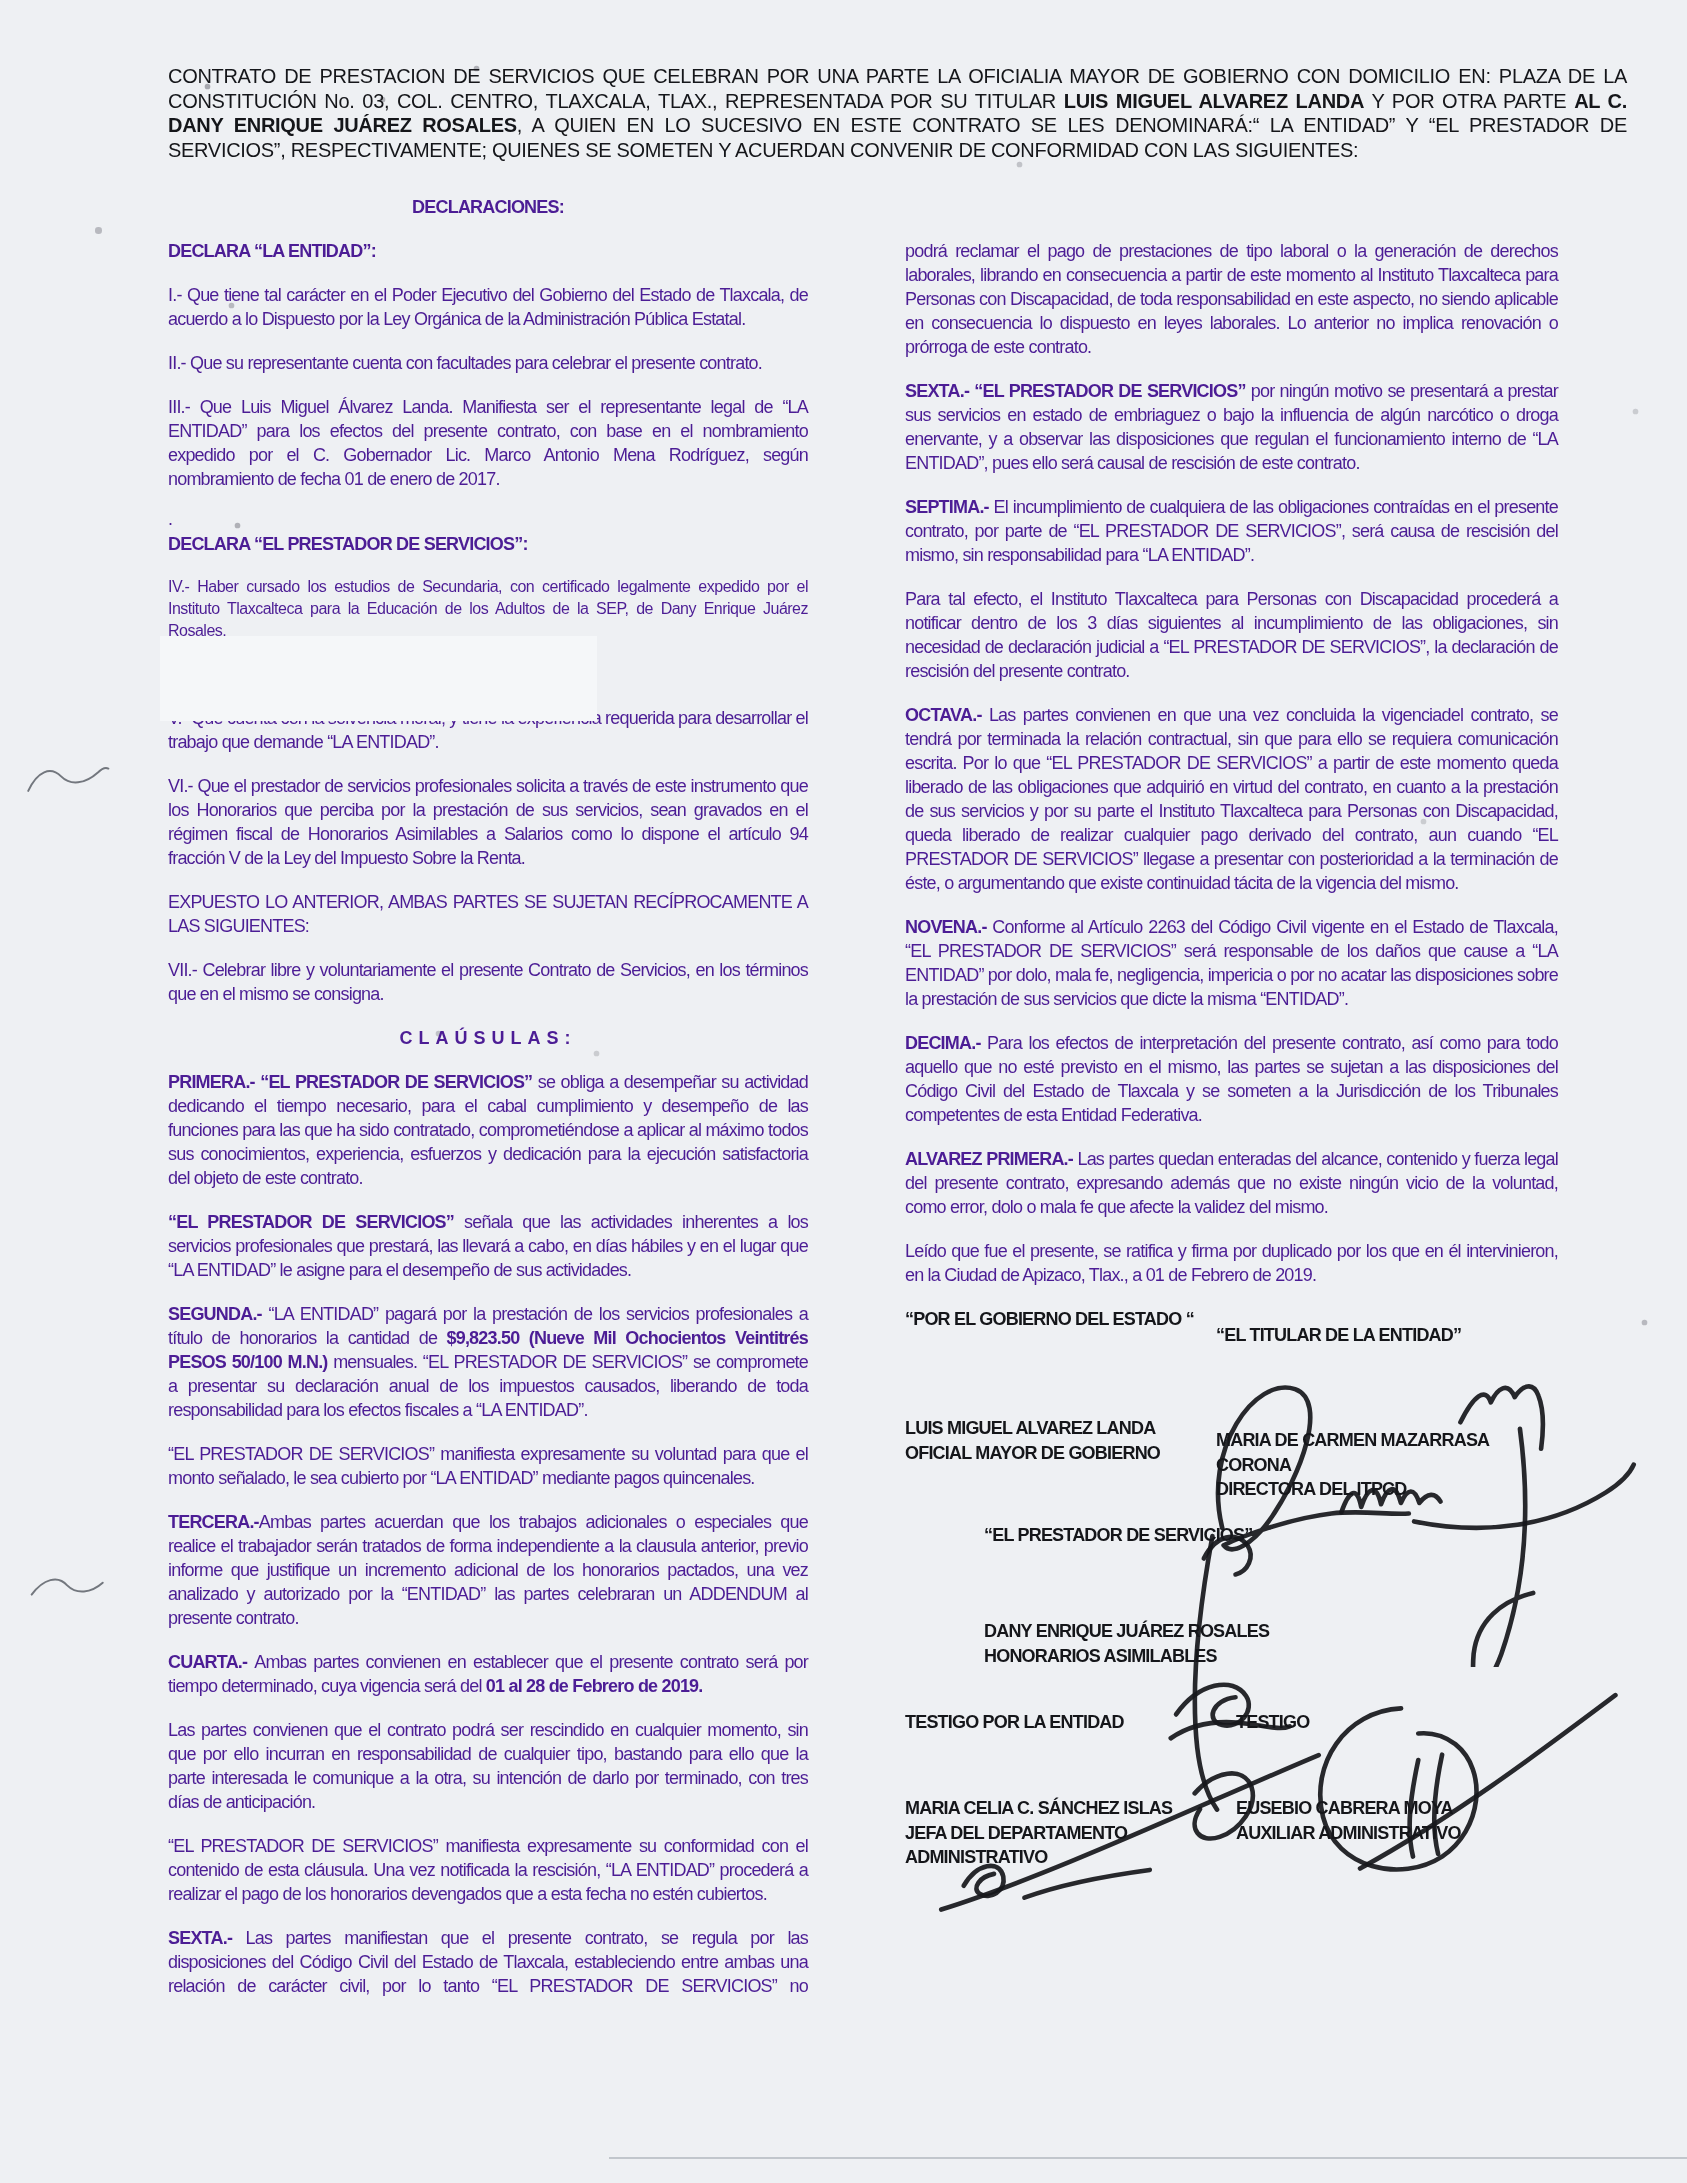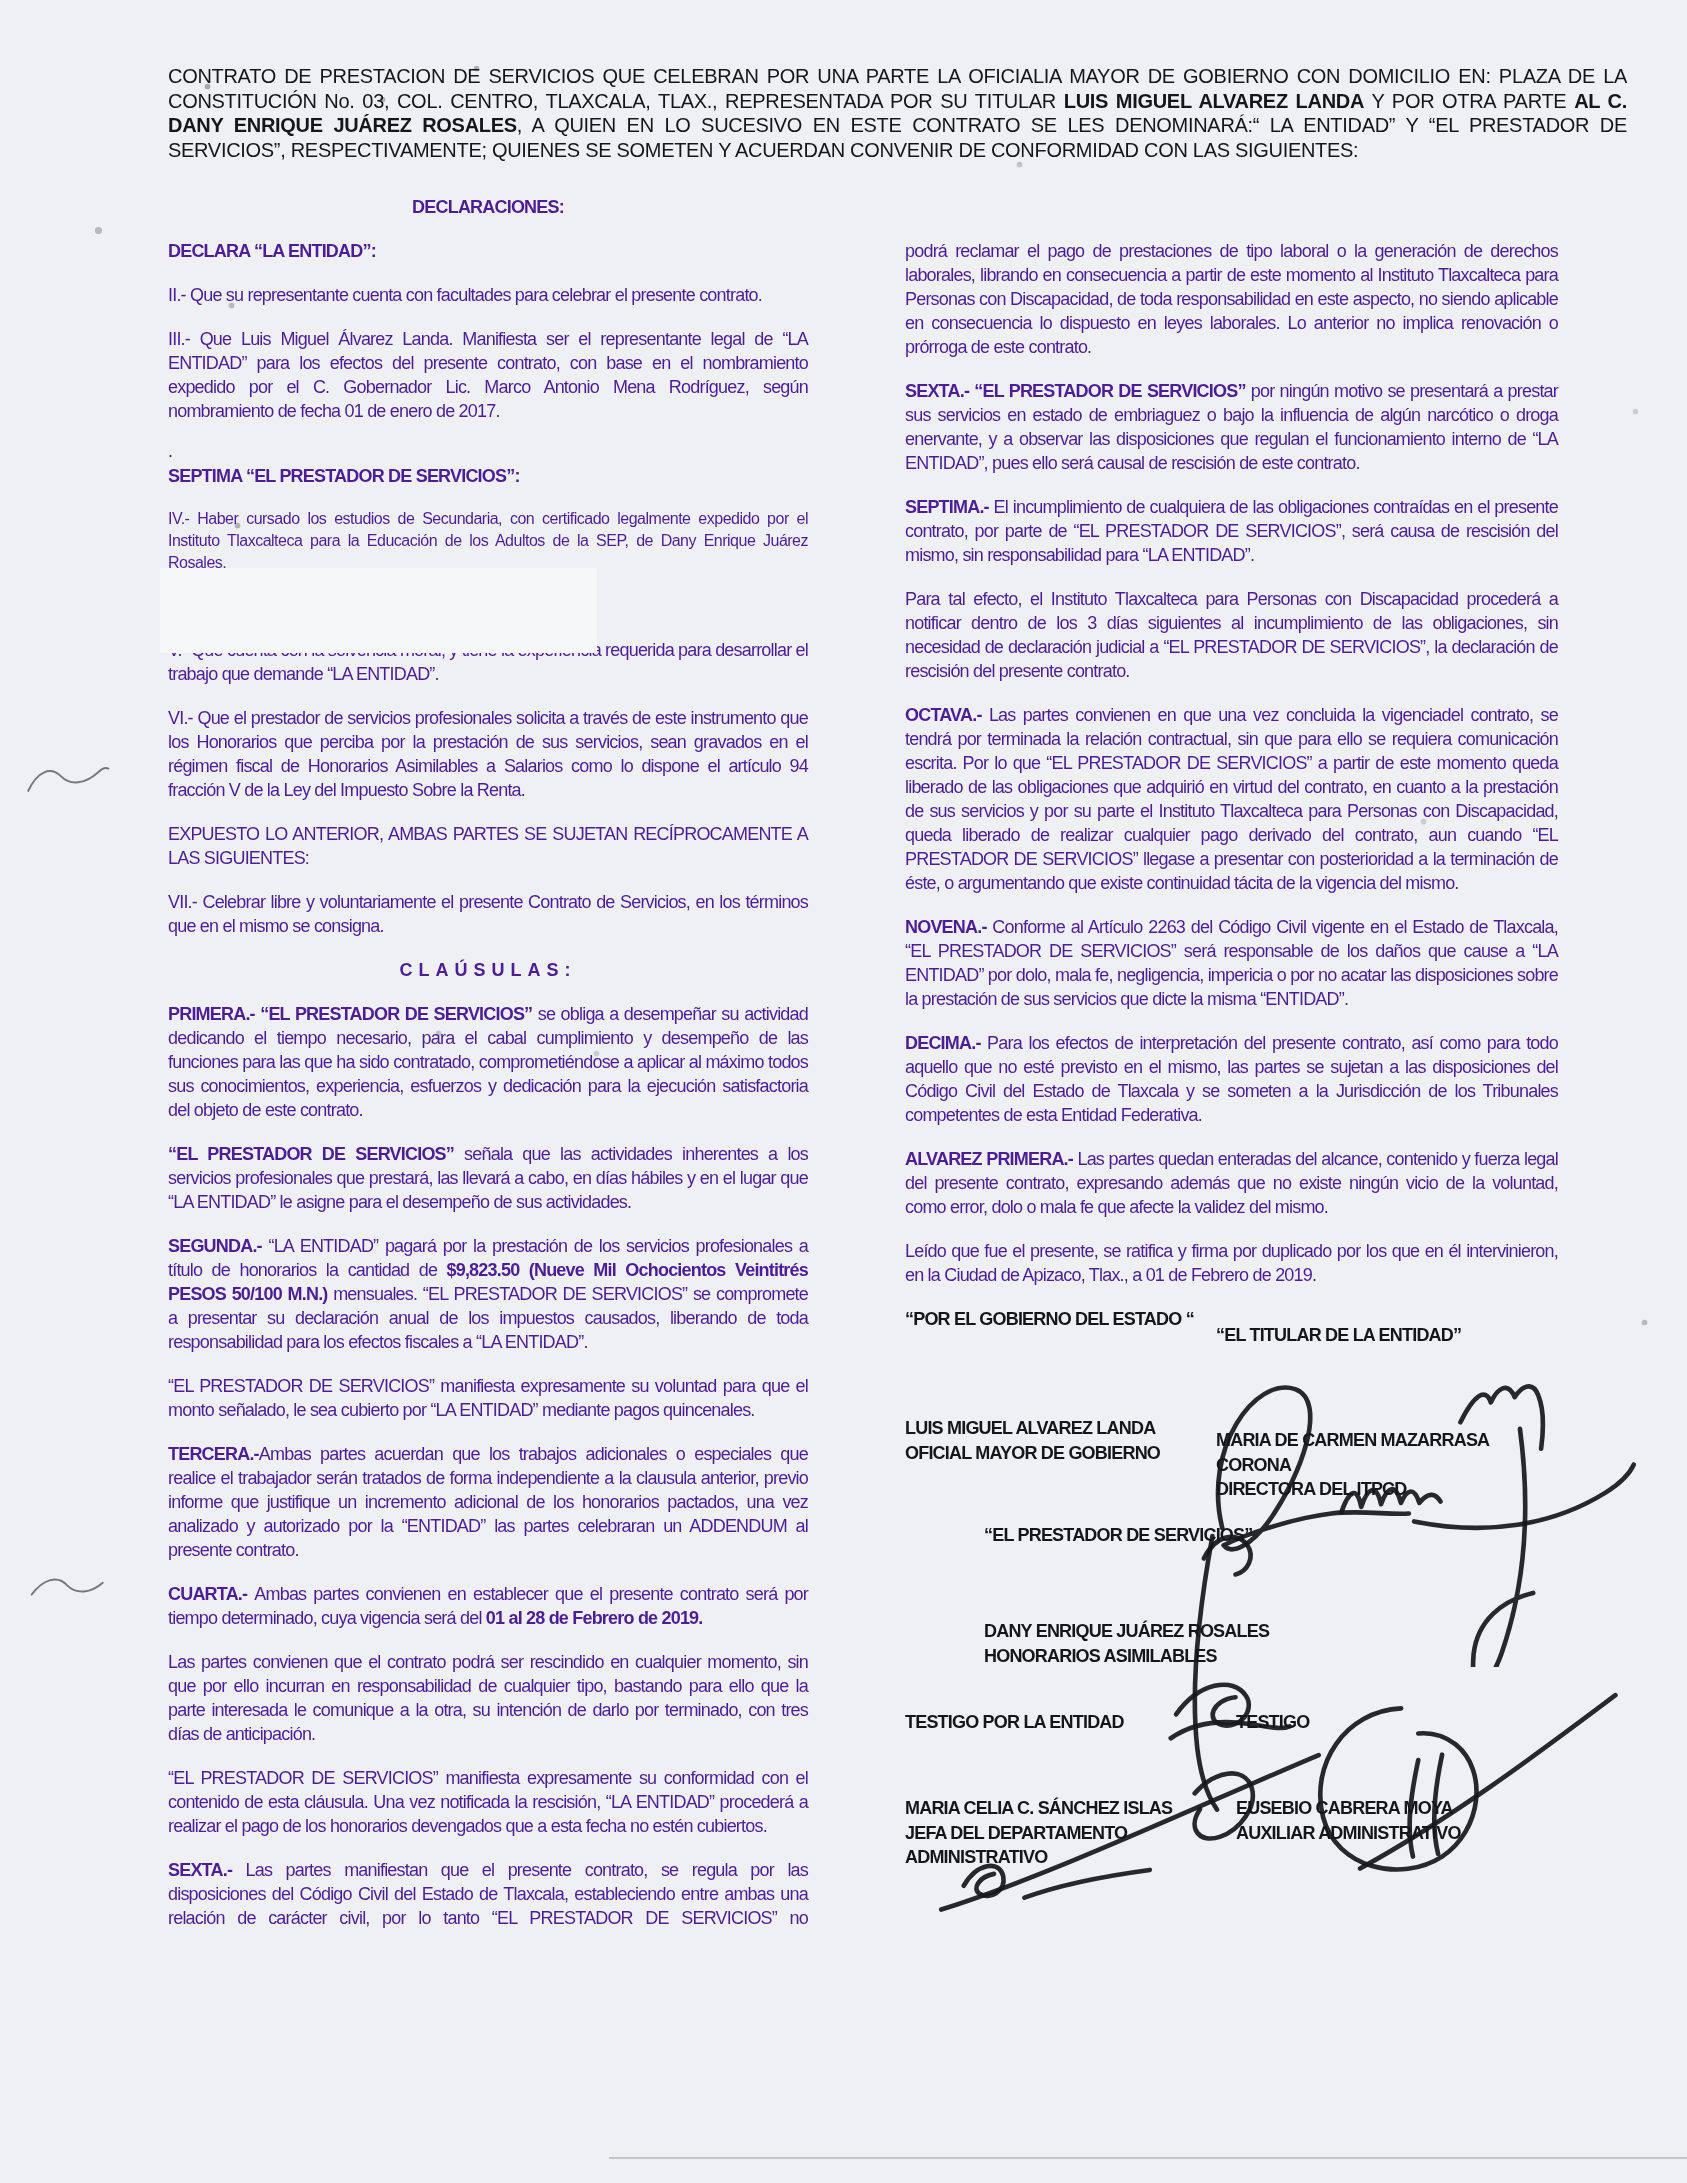--- a/index.html
+++ b/index.html
@@ -67,24 +67,25 @@
 
   <div class="doc">
     <header class="hdr">
       <p><span>CONTRATO DE PRESTACION DE SERVICIOS  QUE CELEBRAN POR UNA PARTE LA OFICIALIA MAYOR DE GOBIERNO CON DOMICILIO EN: PLAZA DE LA CONSTITUCIÓN No. 03, COL. CENTRO, TLAXCALA, TLAX., REPRESENTADA POR SU TITULAR </span><b>LUIS MIGUEL ALVAREZ LANDA</b><span> Y POR  OTRA PARTE </span><b>AL C. DANY ENRIQUE JUÁREZ ROSALES</b><span>, A QUIEN EN LO SUCESIVO EN ESTE CONTRATO SE LES DENOMINARÁ:“ LA ENTIDAD” Y “EL PRESTADOR DE SERVICIOS”, RESPECTIVAMENTE; QUIENES SE SOMETEN Y ACUERDAN CONVENIR DE CONFORMIDAD CON LAS SIGUIENTES:</span></p>
     </header>
 
     <div class="columns">
       <section class="col-left">
           <p class="blk heading-center"><span>DECLARACIONES:</span></p>
           <p class="blk heading"><span>DECLARA “LA ENTIDAD”:</span></p>
+          <p class="blk para"><span>I.- Que tiene tal carácter en el Poder Ejecutivo del Gobierno del Estado de Tlaxcala, de acuerdo a lo Dispuesto por la Ley Orgánica de la Administración Pública Estatal.</span></p>
           <p class="blk para"><span>II.- Que su representante cuenta con facultades para celebrar el presente contrato.</span></p>
           <p class="blk para"><span>III.- Que Luis Miguel Álvarez Landa. Manifiesta ser el representante legal de “LA ENTIDAD” para los efectos del presente contrato, con base en el nombramiento expedido por el C. Gobernador Lic. Marco Antonio Mena Rodríguez, según nombramiento de fecha 01 de enero de 2017.</span></p>
           <p class="blk dot"><span>.</span></p>
-          <p class="blk heading"><span>SEPTIMA “EL PRESTADOR DE SERVICIOS”:</span></p>
+          <p class="blk heading"><span>DECLARA “EL PRESTADOR DE SERVICIOS”:</span></p>
           <p class="blk para-small"><span>IV.- Haber cursado los estudios de Secundaria, con certificado legalmente expedido por el Instituto Tlaxcalteca para la Educación de los Adultos de la SEP, de Dany Enrique Juárez Rosales,</span></p>
           <div class="blk spacer"></div>
           <p class="blk para"><span>V.- Que cuenta con la solvencia moral; y tiene la experiencia requerida para desarrollar el trabajo que demande “LA ENTIDAD”.</span></p>
           <p class="blk para"><span>VI.- Que el prestador de servicios profesionales solicita a través de este instrumento que los Honorarios que perciba por la prestación de sus servicios, sean gravados en el régimen fiscal de Honorarios Asimilables a Salarios como lo dispone el artículo 94 fracción V de la Ley del Impuesto Sobre la Renta.</span></p>
           <p class="blk para"><span>EXPUESTO LO ANTERIOR, AMBAS PARTES SE SUJETAN RECÍPROCAMENTE A LAS SIGUIENTES:</span></p>
           <p class="blk para"><span>VII.- Celebrar libre y voluntariamente el presente Contrato de Servicios, en los términos que en el mismo se consigna.</span></p>
           <p class="blk heading-clausulas"><span>CLAÚSULAS:</span></p>
           <p class="blk para"><b>PRIMERA.- </b><b>“EL PRESTADOR DE SERVICIOS”</b><span> se obliga a desempeñar su actividad dedicando el tiempo necesario, para el cabal cumplimiento y desempeño de las funciones para las que ha sido contratado, comprometiéndose a aplicar al máximo todos sus conocimientos, experiencia, esfuerzos y dedicación para la ejecución satisfactoria del objeto de este contrato.</span></p>
           <p class="blk para"><b>“EL PRESTADOR DE SERVICIOS”</b><span> señala que las actividades inherentes a los servicios profesionales que prestará, las llevará a cabo, en días hábiles y en el lugar que “LA ENTIDAD” le asigne para el desempeño de sus actividades.</span></p>
           <p class="blk para"><b>SEGUNDA.- </b><span>“LA ENTIDAD” pagará por la prestación de los servicios profesionales a título de honorarios la cantidad de </span><b>$9,823.50 (Nueve Mil Ochocientos Veintitrés PESOS 50/100 M.N.)</b><span> mensuales. “EL PRESTADOR DE SERVICIOS” se compromete a presentar su declaración anual de los impuestos causados, liberando de toda responsabilidad para los efectos fiscales a “LA ENTIDAD”.</span></p>

